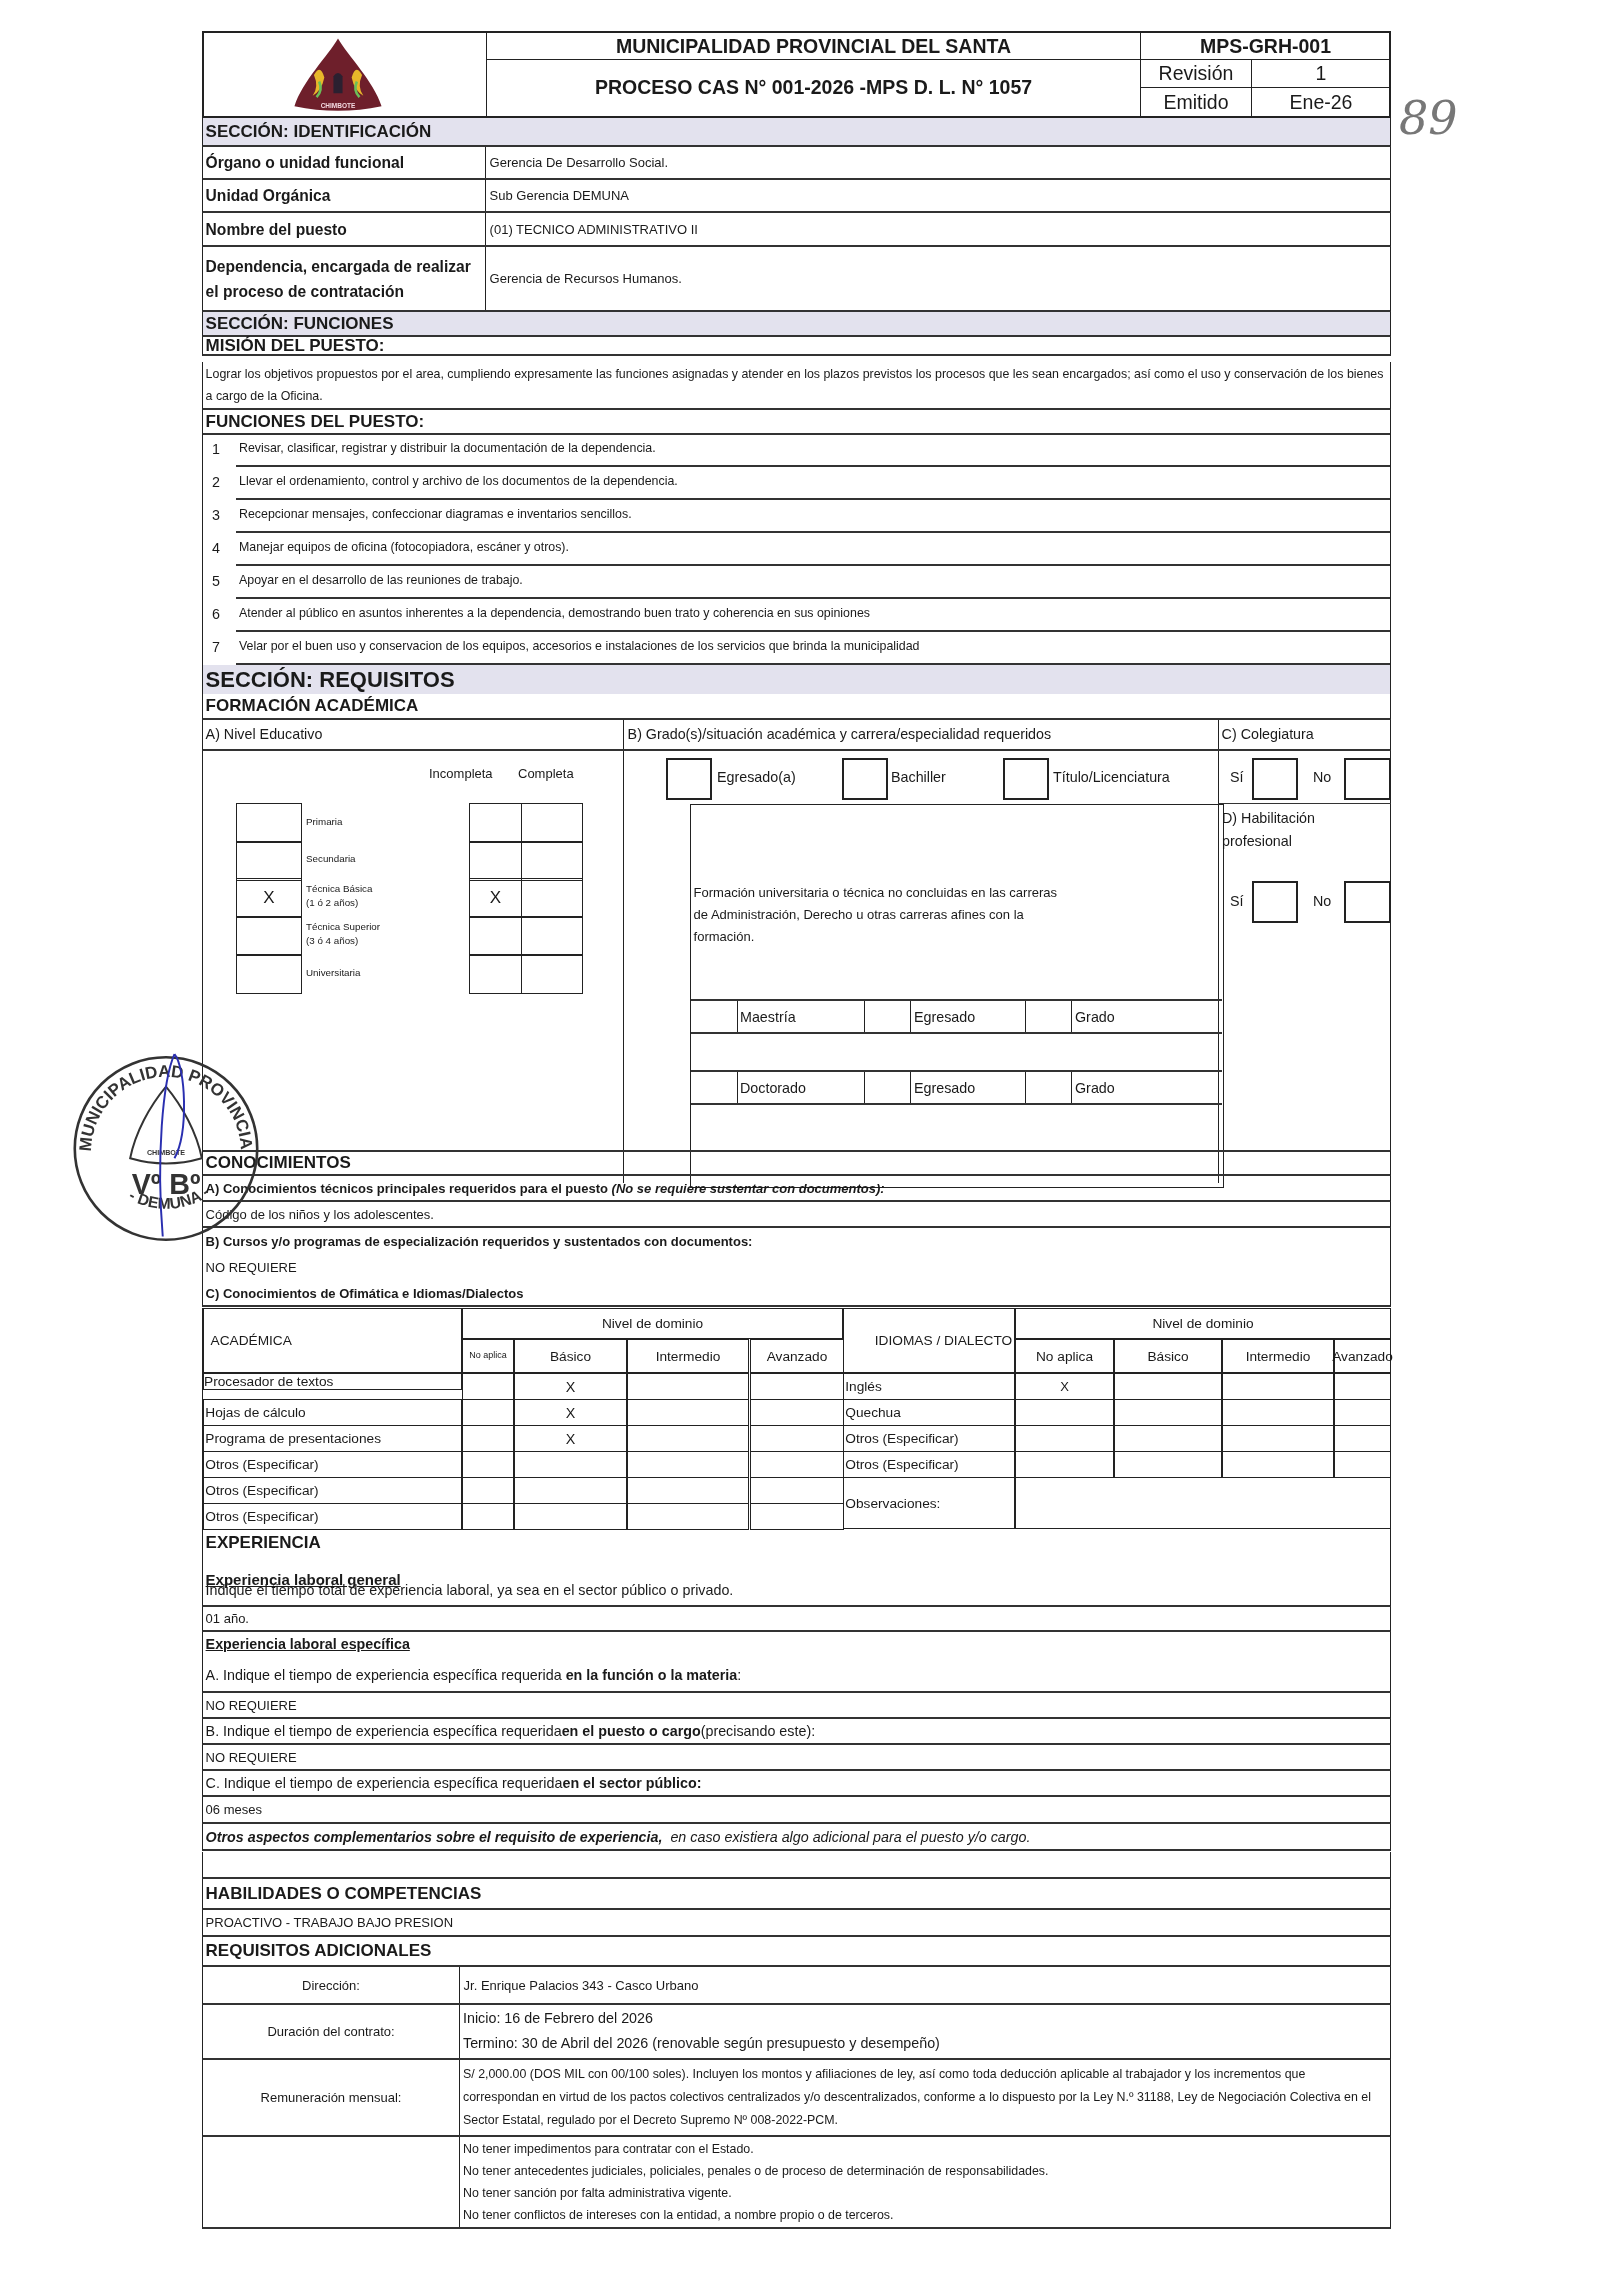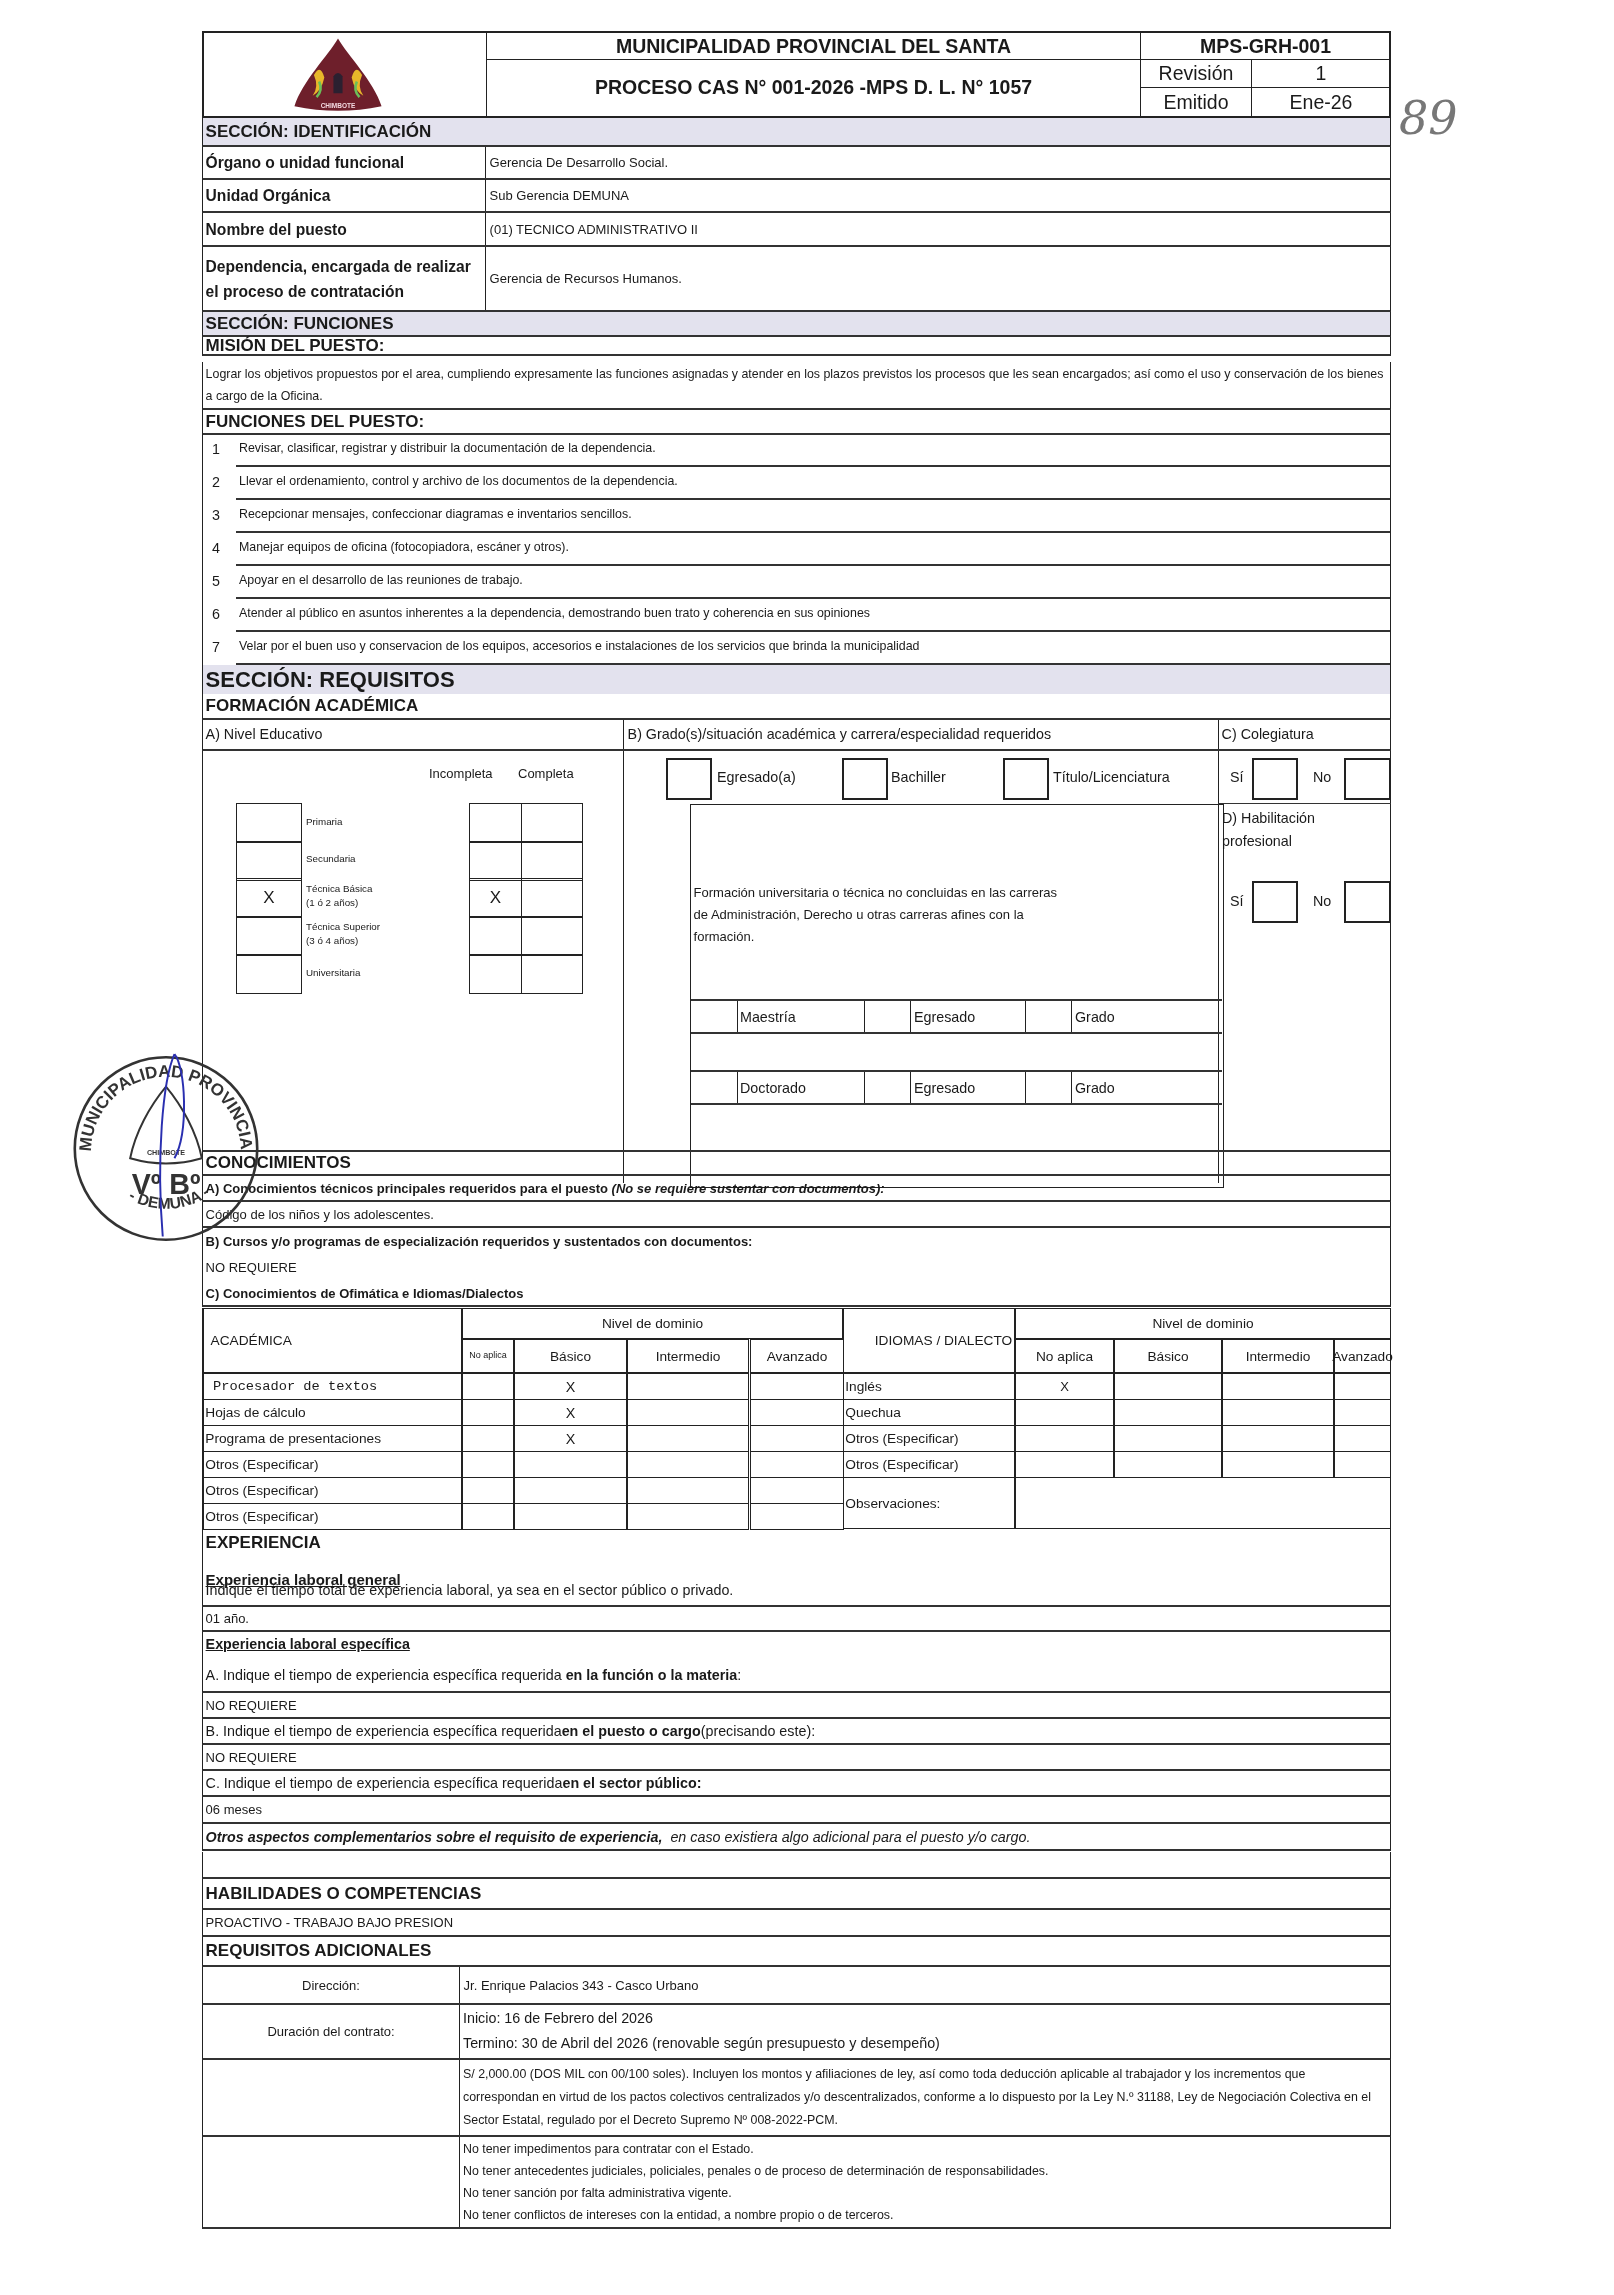--- a/index.html
+++ b/index.html
@@ -250,21 +250,21 @@
       <div class="abs" style="left:259px;top:31px;width:52px;height:34px;border:1.3px solid #222;box-sizing:border-box;display:flex;align-items:center;justify-content:center;font-size:9px;line-height:11.7px;text-align:center;">No aplica</div>
       <div class="abs" style="left:311px;top:31px;width:113px;height:34px;border:1.3px solid #222;box-sizing:border-box;display:flex;align-items:center;justify-content:center;font-size:13.7px;">Básico</div>
       <div class="abs" style="left:424px;top:31px;width:122px;height:34px;border:1.3px solid #222;box-sizing:border-box;display:flex;align-items:center;justify-content:center;font-size:13.7px;">Intermedio</div>
       <div class="abs" style="left:547px;top:31px;width:94px;height:34px;border:1.3px solid #222;box-sizing:border-box;display:flex;align-items:center;justify-content:center;font-size:13.7px;">Avanzado</div>
       <div class="abs" style="left:640px;top:0;width:172px;height:65px;border:1.3px solid #222;box-sizing:border-box;display:flex;align-items:center;justify-content:center;font-size:13.7px;padding-left:29px;">IDIOMAS / DIALECTO</div>
       <div class="abs" style="left:812px;top:0;width:376px;height:31px;border:1.3px solid #222;box-sizing:border-box;display:flex;align-items:center;justify-content:center;font-size:13.7px;">Nivel de dominio</div>
       <div class="abs" style="left:812px;top:31px;width:99px;height:34px;border:1.3px solid #222;box-sizing:border-box;display:flex;align-items:center;justify-content:center;font-size:13.7px;">No aplica</div>
       <div class="abs" style="left:911px;top:31px;width:108px;height:34px;border:1.3px solid #222;box-sizing:border-box;display:flex;align-items:center;justify-content:center;font-size:13.7px;">Básico</div>
       <div class="abs" style="left:1019px;top:31px;width:112px;height:34px;border:1.3px solid #222;box-sizing:border-box;display:flex;align-items:center;justify-content:center;font-size:13.7px;">Intermedio</div>
       <div class="abs" style="left:1131px;top:31px;width:57px;height:34px;border:1.3px solid #222;box-sizing:border-box;display:flex;align-items:center;justify-content:center;font-size:13.7px;">Avanzado</div>
-      <div class="abs" style="left:0px;top:65px;width:259px;height:27px;border:1.3px solid #222;box-sizing:border-box;display:flex;align-items:center;padding-left:9px;font-size:13.7px;font-family:Liberation Mono, monospace;">Procesador de textos</div>
+      <div class="abs" style="left:0px;top:65px;width:259px;height:17px;border:1.3px solid #222;box-sizing:border-box;display:flex;align-items:center;padding-left:0;font-size:13.7px;">Procesador de textos</div>
       <div class="abs" style="left:259px;top:65px;width:52px;height:27px;border:1.3px solid #222;box-sizing:border-box;display:flex;align-items:center;justify-content:center;font-size:14.3px;"></div>
       <div class="abs" style="left:311px;top:65px;width:113px;height:27px;border:1.3px solid #222;box-sizing:border-box;display:flex;align-items:center;justify-content:center;font-size:14.3px;">X</div>
       <div class="abs" style="left:424px;top:65px;width:122px;height:27px;border:1.3px solid #222;box-sizing:border-box;display:flex;align-items:center;justify-content:center;font-size:14.3px;"></div>
       <div class="abs" style="left:547px;top:65px;width:94px;height:27px;border:1.3px solid #222;box-sizing:border-box;display:flex;align-items:center;justify-content:center;font-size:14.3px;"></div>
       <div class="abs" style="left:0px;top:91px;width:259px;height:27px;border:1.3px solid #222;box-sizing:border-box;display:flex;align-items:center;padding-left:1.3px;font-size:13.7px;">Hojas de cálculo</div>
       <div class="abs" style="left:259px;top:91px;width:52px;height:27px;border:1.3px solid #222;box-sizing:border-box;display:flex;align-items:center;justify-content:center;font-size:14.3px;"></div>
       <div class="abs" style="left:311px;top:91px;width:113px;height:27px;border:1.3px solid #222;box-sizing:border-box;display:flex;align-items:center;justify-content:center;font-size:14.3px;">X</div>
       <div class="abs" style="left:424px;top:91px;width:122px;height:27px;border:1.3px solid #222;box-sizing:border-box;display:flex;align-items:center;justify-content:center;font-size:14.3px;"></div>
       <div class="abs" style="left:547px;top:91px;width:94px;height:27px;border:1.3px solid #222;box-sizing:border-box;display:flex;align-items:center;justify-content:center;font-size:14.3px;"></div>
       <div class="abs" style="left:0px;top:117px;width:259px;height:27px;border:1.3px solid #222;box-sizing:border-box;display:flex;align-items:center;padding-left:1.3px;font-size:13.7px;">Programa de presentaciones</div>
@@ -372,20 +372,21 @@
     <div class="vline" style="left:256px;"></div>
     <div class="cell txt" style="left:258px;">Jr. Enrique Palacios 343 - Casco Urbano</div>
   </div>
   <div class="row" style="top:1974px;height:55px;">
     <div class="cell center txt" style="left:0;width:256px;">Duración del contrato:</div>
     <div class="vline" style="left:256px;"></div>
     <div class="abs" style="left:260px;top:5.2px;font-size:14.3px;">Inicio:  16 de Febrero del 2026</div>
     <div class="abs" style="left:260px;top:30px;font-size:14.3px;">Termino: 30 de Abril del 2026 (renovable según presupuesto y desempeño)</div>
   </div>
   <div class="row" style="top:2029px;height:77px;">
+    <div class="cell center txt" style="left:0;width:256px;">Remuneración mensual:</div>
     <div class="vline" style="left:256px;"></div>
     <div class="abs" style="left:260px;top:2.6px;width:911px;font-size:12.4px;line-height:23.4px;">S/ 2,000.00 (DOS MIL  con 00/100 soles). Incluyen los montos y afiliaciones de ley, así como toda deducción aplicable al trabajador y los incrementos que correspondan en virtud de los pactos colectivos centralizados y/o descentralizados, conforme a lo dispuesto por la Ley N.º 31188, Ley de Negociación Colectiva en el Sector Estatal, regulado por el Decreto Supremo Nº 008-2022-PCM.</div>
   </div>
   <div class="row" style="top:2106px;height:92px;">
     <div class="vline" style="left:256px;"></div>
     <div id="otras-list" class="abs" style="left:260px;top:1.3px;width:911px;">
         <div style="font-size:12.4px;line-height:22px;">No tener impedimentos para contratar con el Estado.</div>
         <div style="font-size:12.4px;line-height:22px;">No tener antecedentes judiciales, policiales, penales o de proceso de determinación de responsabilidades.</div>
         <div style="font-size:12.4px;line-height:22px;">No tener sanción por falta administrativa vigente.</div>
         <div style="font-size:12.4px;line-height:22px;">No tener conflictos de intereses con la entidad, a nombre propio o de terceros.</div>

